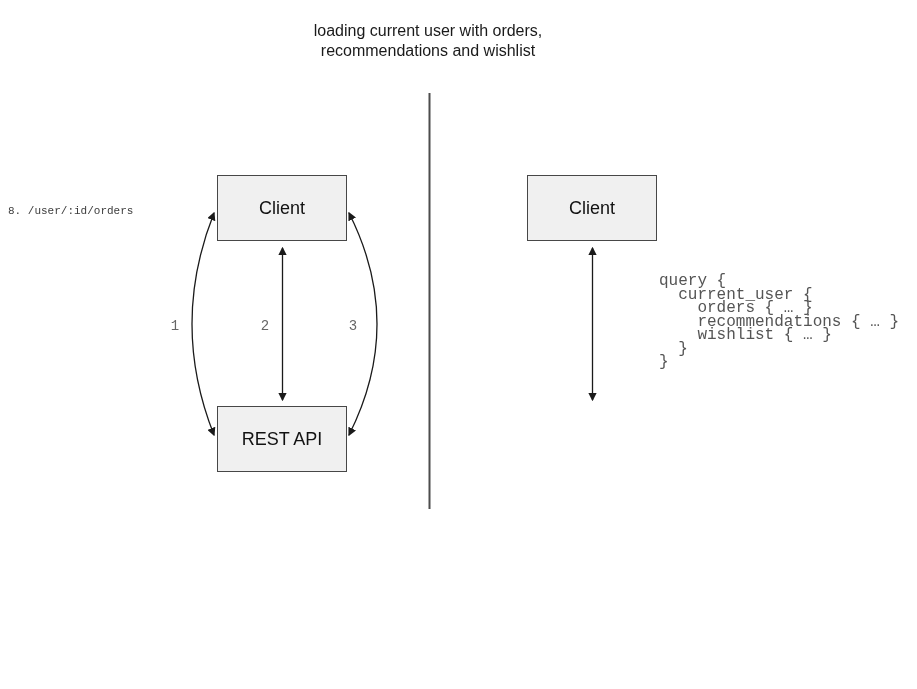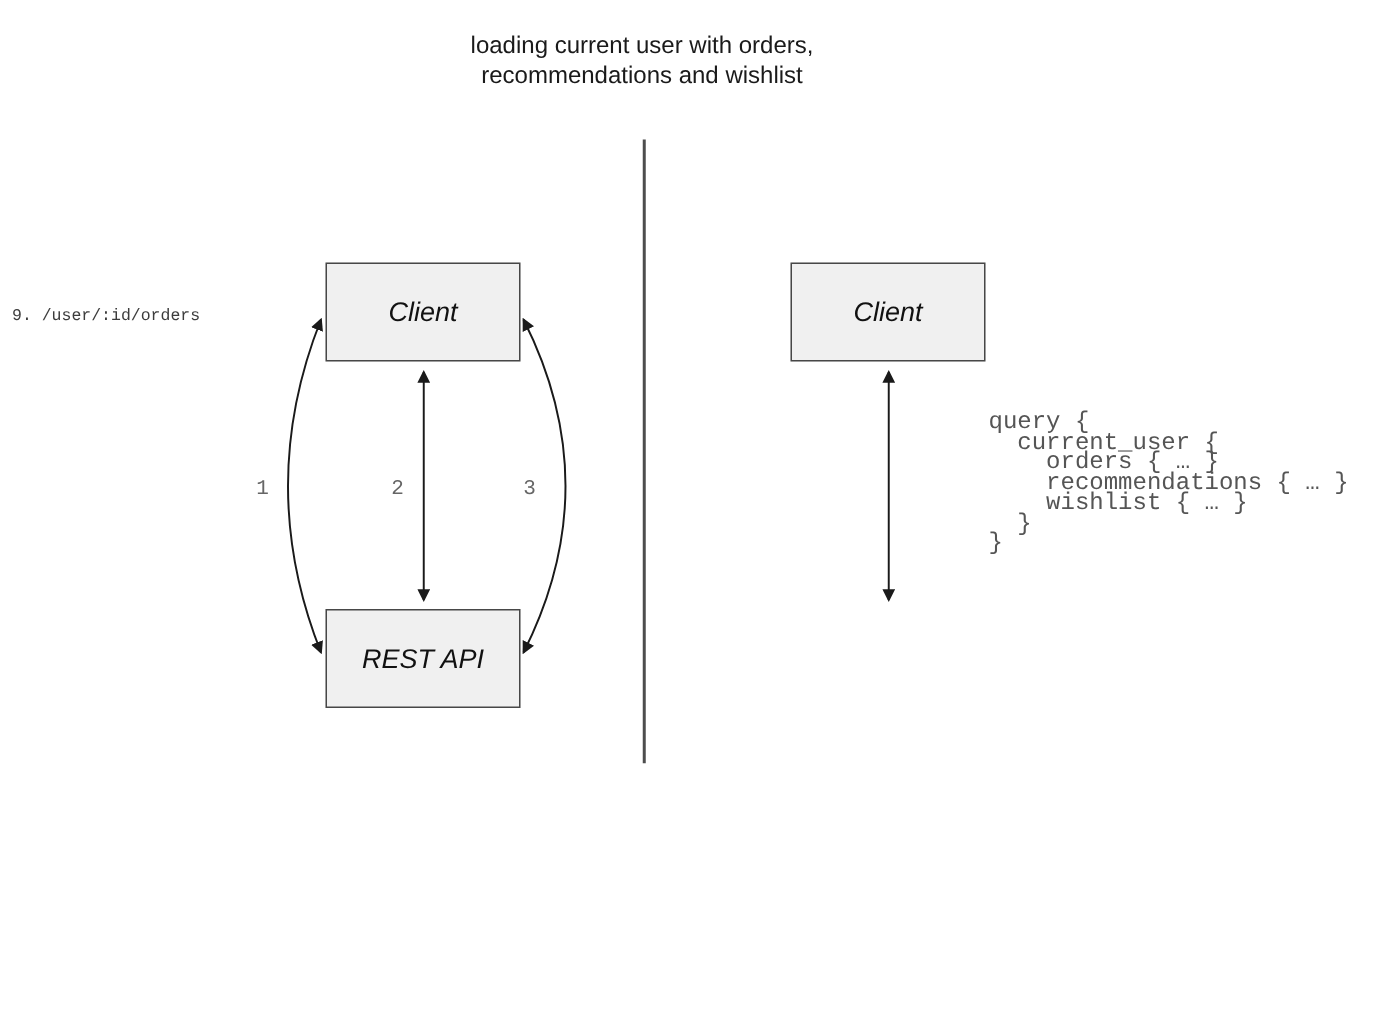--- a/index.html
+++ b/index.html
@@ -28,21 +28,20 @@
     width: 130px;
     height: 66px;
     box-sizing: border-box;
     background: #f0f0f0;
     border: 1.5px solid #474747;
     display: flex;
     align-items: center;
     justify-content: center;
     font-size: 18px;
     color: #111111;
-    font-style: italic;
   }
   .box-client-left  { left: 217px; top: 175px; }
   .box-rest-api     { left: 217px; top: 406px; }
   .box-client-right { left: 527px; top: 175px; }
   .box-graphql-api  { left: 527px; top: 406px; }
 
   .endpoints {
     position: absolute;
     left: 8px;
     top: 176px;
@@ -84,21 +83,21 @@
 </style>
 </head>
 <body>
 
 <div class="canvas">
 
   <div class="title">loading current user with orders,
 recommendations and wishlist</div>
 
   <div class="endpoints">
-    <div>9. /user/:id/orders</div>
+    <div>8. /user/:id/orders</div>
   </div>
 
   <div class="box box-client-left">
     <span>Client</span>
   </div>
   <div class="box box-rest-api">
     <span>REST API</span>
   </div>
 
   <div class="box box-client-right">

